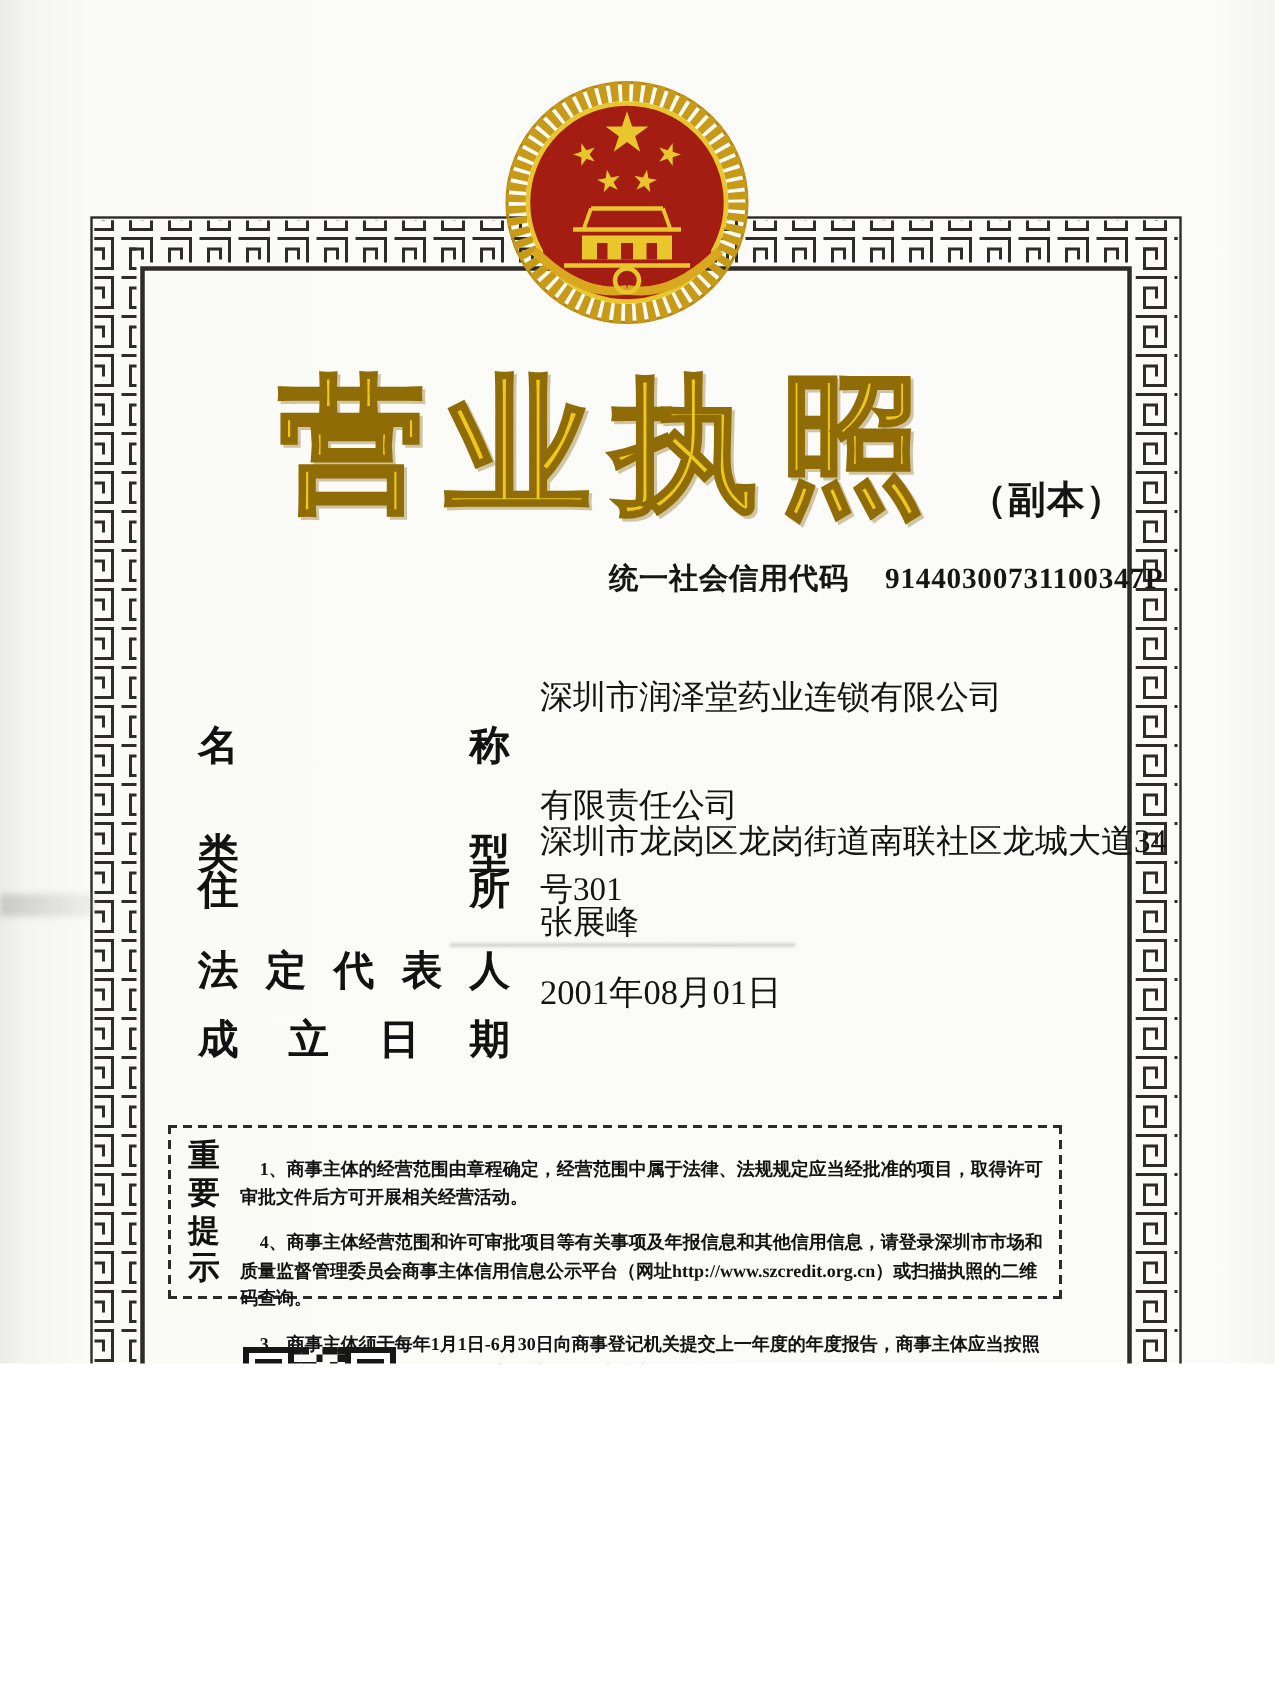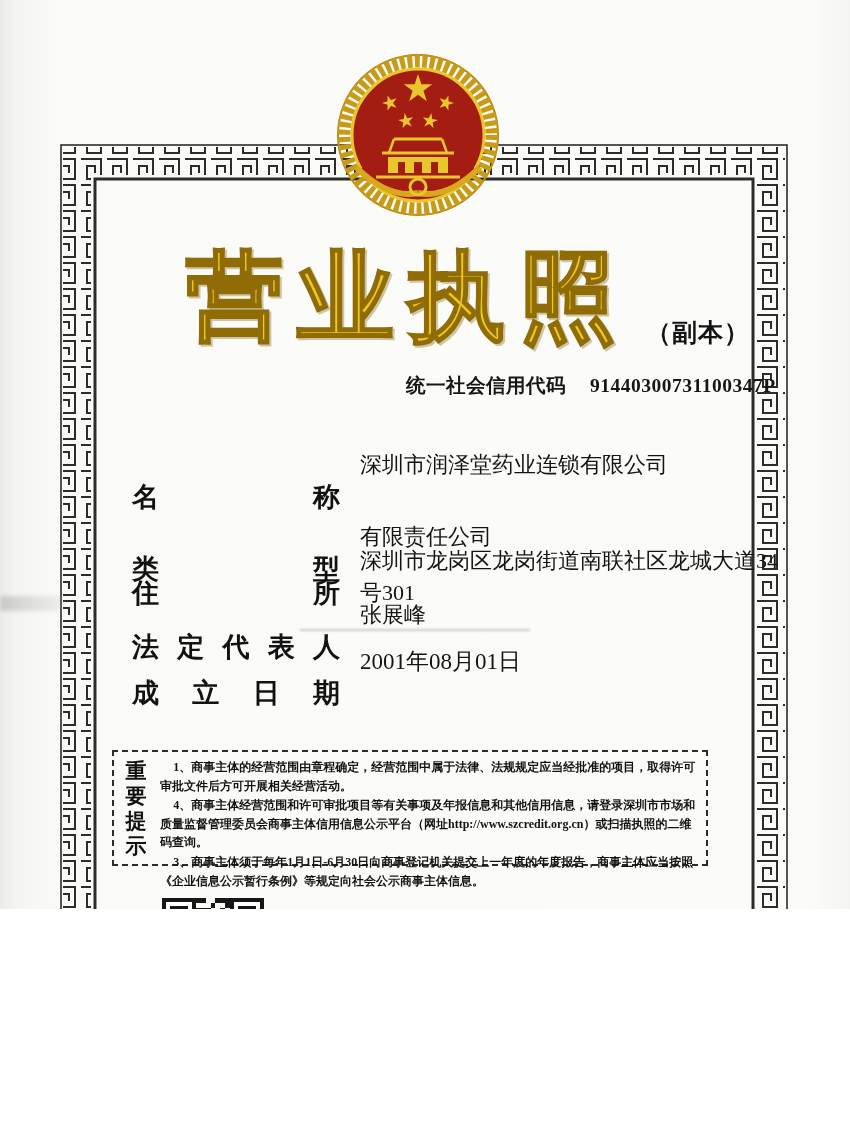--- a/index.html
+++ b/index.html
@@ -55,21 +55,21 @@
     position:absolute;left:112px;top:750px;width:596px;height:116px;z-index:4;
     border:2px dashed #2b2b2b;display:flex;padding:6px 10px 6px 8px;box-sizing:border-box;
   }
   .notice-side{
     display:flex;flex-direction:column;justify-content:space-between;align-items:center;
     width:28px;flex:0 0 28px;padding:2px 0;
   }
   .notice-side span{font-size:21px;font-weight:700;color:#111;line-height:1;}
   .notice-body{flex:1;padding-left:10px;}
   .notice-body p{
-    margin:0 0 1px;font-family:"Liberation Serif",serif;font-weight:700;
+    margin:12px 0 1px;font-family:"Liberation Serif",serif;font-weight:700;
     font-size:12px;line-height:1.55;color:#131313;text-indent:1.1em;
   }
 
   
   .qr{position:absolute;left:162px;top:898px;width:102px;height:102px;z-index:4;}
   .qr-mods{
     position:absolute;inset:0;display:grid;
     grid-template-columns:repeat(21,1fr);grid-auto-rows:1fr;
   }
   .qm{background:#181818;}

